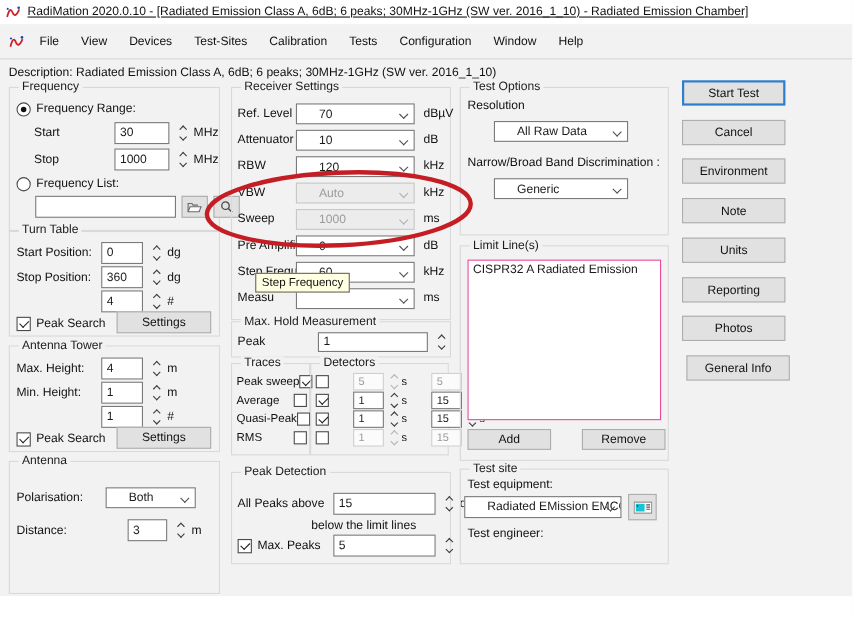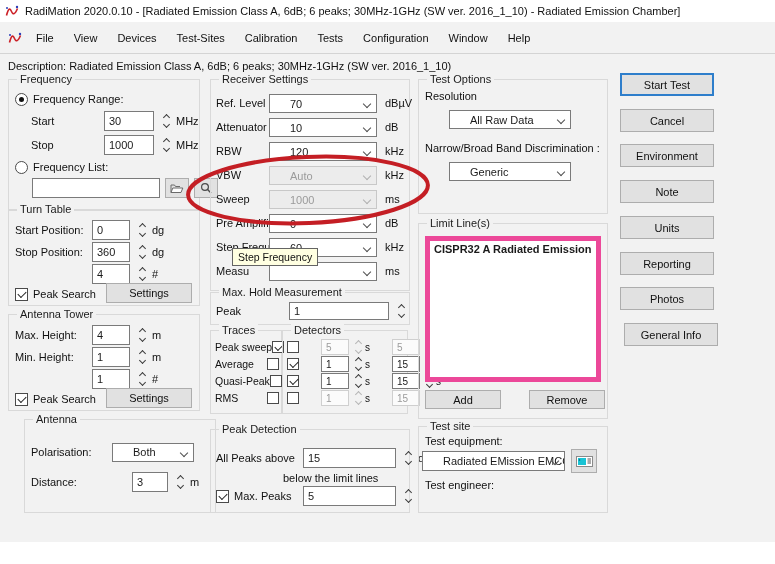--- a/index.html
+++ b/index.html
@@ -1,17 +1,17 @@
 <!DOCTYPE html>
 <html><head>
 <meta charset="utf-8">
 <style>
   html,body{margin:0;padding:0;background:#fff;}
   #screen{position:relative;width:775px;height:564px;background:#fff;font-family:"Liberation Sans",sans-serif;overflow:hidden;color:#1a1a1a;}
-  .titlebar{position:absolute;left:0;top:0;width:100%;height:22px;background:#fff;display:flex;align-items:center;gap:6px;padding-left:5px;box-sizing:border-box;}
+  .titlebar{position:absolute;left:0;top:0;width:100%;height:22px;background:#fff;display:flex;align-items:center;gap:6px;padding-left:5px;box-sizing:border-box;text-decoration:underline;}
   .apptitle{font-size:11px;color:#111;white-space:nowrap;}
   .menubar{position:absolute;left:0;top:22px;width:100%;height:31px;background:#f2f2f2;display:flex;align-items:center;padding-left:8px;box-sizing:border-box;}
   .mi{font-size:11px;padding:4px 10px;color:#111;white-space:nowrap;}
   .menulogo{margin-right:4px;display:flex;align-items:center;}
   .content{position:absolute;left:0;top:53px;width:775px;height:489px;background:#f2f2f2;border-top:1px solid #d4d4d4;box-sizing:border-box;}
   .desc{position:absolute;left:8px;top:6px;font-size:11px;color:#111;white-space:nowrap;}
   .group{position:absolute;border:1px solid #d9d9d9;box-sizing:border-box;}
   .gt{position:absolute;top:-7px;left:8px;background:#f2f2f2;padding:0 3px;font-size:11px;color:#1b1b1b;white-space:nowrap;}
   .lbl{font-size:11px;color:#111;white-space:nowrap;}
   .row{position:absolute;display:flex;align-items:center;gap:5px;height:20px;}
@@ -32,21 +32,21 @@
   .cb.checked::after{content:"";position:absolute;left:2px;top:2px;width:7px;height:4px;border-left:1.6px solid #222;border-bottom:1.6px solid #222;transform:rotate(-45deg);}
   .radio{width:13px;height:13px;border:1px solid #4a4a4a;border-radius:50%;background:#fff;position:relative;box-sizing:border-box;display:inline-block;flex:none;}
   .radio.checked::after{content:"";position:absolute;left:3px;top:3px;width:5px;height:5px;border-radius:50%;background:#111;}
   .btn{position:absolute;background:#e1e1e1;border:1px solid #adadad;font-size:11px;color:#111;display:flex;align-items:center;justify-content:center;box-sizing:border-box;}
   .btn.default{border:2px solid #2e7ecb;}
   .sbtn{background:#e1e1e1;border:1px solid #adadad;display:inline-flex;align-items:center;justify-content:center;box-sizing:border-box;}
   .rrow{position:absolute;left:0;width:100%;height:19px;}
   .rl{position:absolute;left:5px;top:3px;}
   .rc{position:absolute;left:58px;top:0;width:108px;}
   .ru{position:absolute;left:174px;top:3px;}
-  .listbox{position:absolute;background:#fff;border:5px solid #ec4899;box-sizing:border-box;font-size:11px;font-weight:bold;}
+  .listbox{position:absolute;background:#fff;border:1px solid #ec4899;box-sizing:border-box;font-size:11px;}
   .listbox .item{padding:2px 4px;white-space:nowrap;}
   .trow{position:absolute;left:4px;width:64px;display:flex;justify-content:space-between;align-items:center;height:14px;}
   .trow .lbl{font-size:10.5px;}
   .drow{position:absolute;left:4px;display:flex;align-items:center;height:16px;gap:2px;}
   .drow .tb{height:16px;width:28px;font-size:10px;}
   .drow .lbl{font-size:10px;}
   .tooltip{position:absolute;background:#ffffe1;border:1px solid #646464;font-size:10.5px;padding:2px 5px;color:#111;white-space:nowrap;z-index:30;}
   .overlay{position:absolute;left:0;top:0;pointer-events:none;z-index:40;}
 </style>
 </head>
@@ -201,21 +201,21 @@
       </div>
       <div class="row" style="left:6px;top:74px">
         <span class="cb checked"></span>
         <span class="lbl">Peak Search</span>
       </div>
       <div class="btn" style="left:97px;top:73px;width:86px;height:20px">
           <span>Settings</span>
         </div>
     </div>
 
-    <div class="group" style="left:24px;top:365px;width:192px;height:94px">
+    <div class="group" style="left:8px;top:365px;width:192px;height:121px">
       <span class="gt">Antenna</span>
       <div class="row" style="left:6px;top:22px">
         <span class="lbl" style="width:76px">Polarisation:</span>
         <span class="combo" style="width:82px">
             <b>Both</b>
             <i class="chev"></i>
           </span>
       </div>
       <div class="row" style="left:6px;top:52px">
         <span class="lbl" style="width:76px">Distance:</span>

